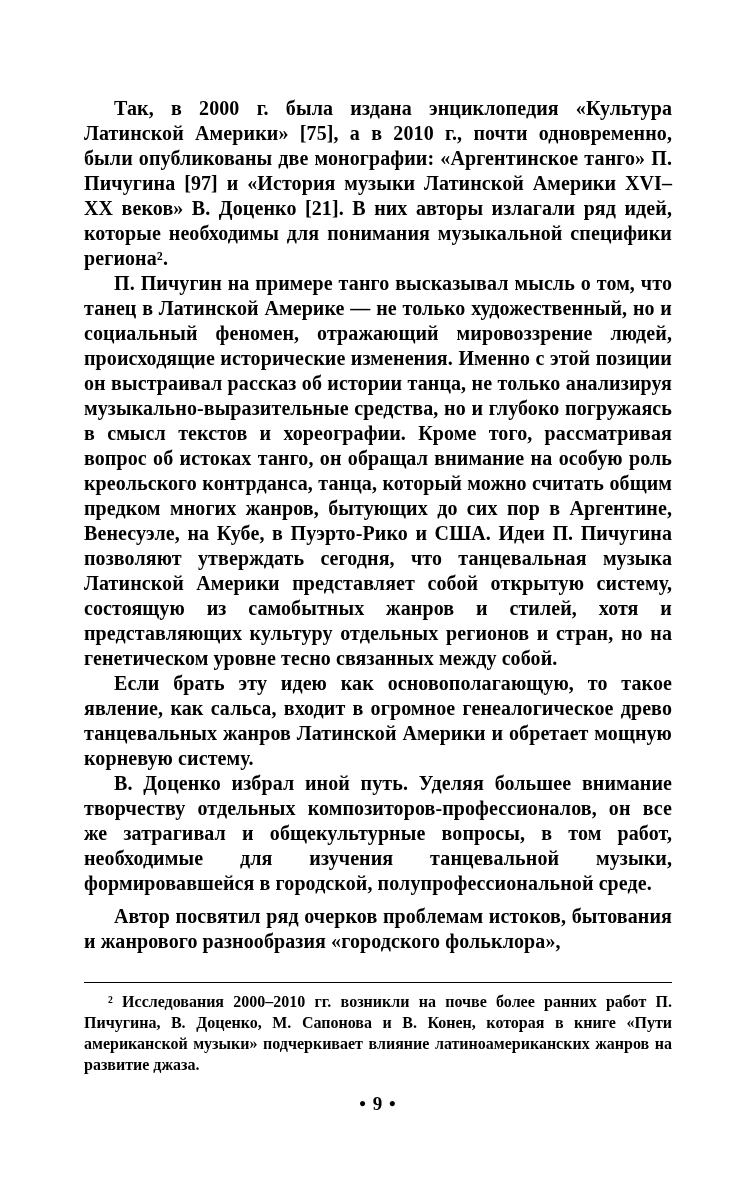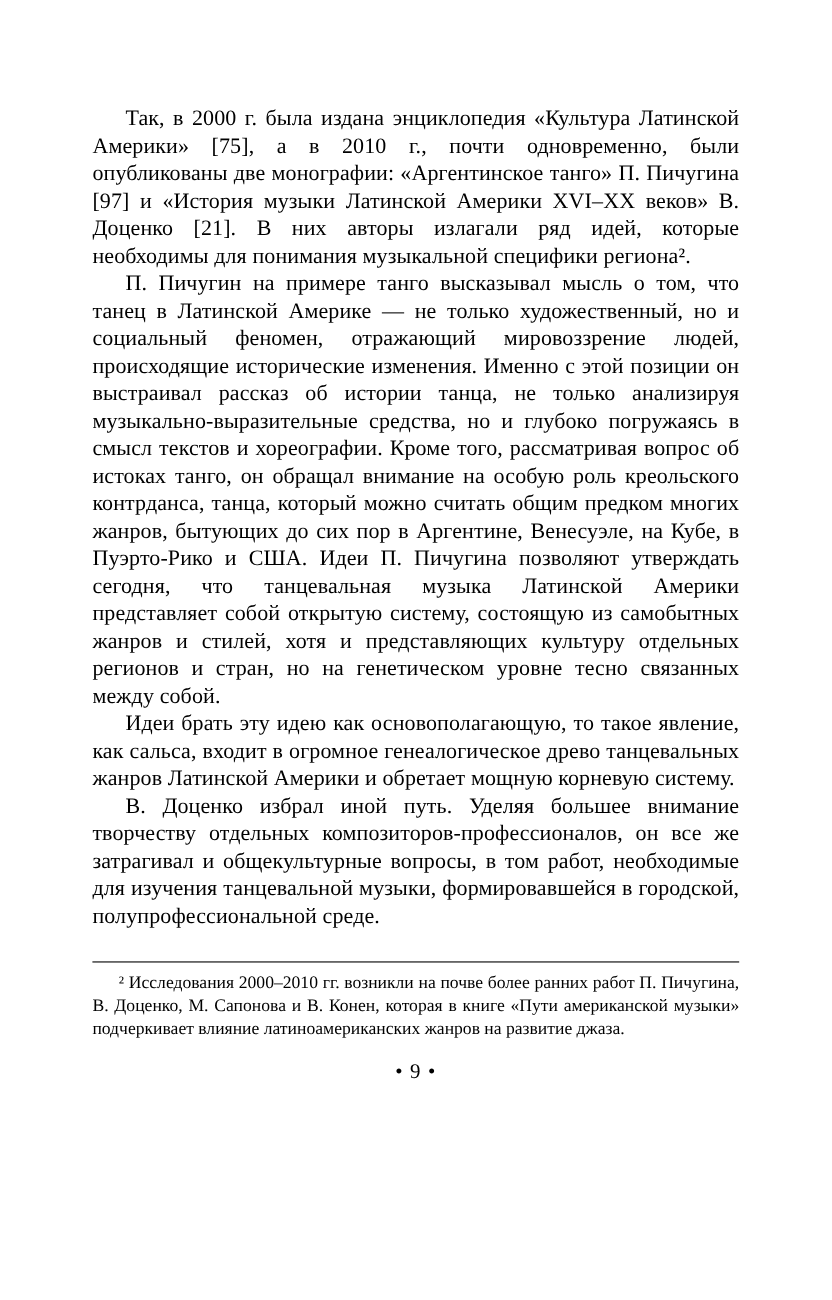--- a/index.html
+++ b/index.html
@@ -13,20 +13,21 @@
     overflow: hidden;
     font-family: "Liberation Serif", "DejaVu Serif", serif;
     color: #000000;
   }
   .page {
     box-sizing: border-box;
     width: 756px;
     height: 1182px;
     padding: 96px 84px 0 84px;
     position: relative;
+    font-weight: bold;
   }
   .text-block p {
     margin: 0;
     font-size: 20px;
     line-height: 25px;
     text-align: justify;
     text-indent: 30px;
     letter-spacing: 0.1px;
     hyphens: auto;
     -webkit-hyphens: auto;
@@ -60,22 +61,23 @@
   }
 </style>
 </head>
 <body>
 
 <div class="page">
 
   <div class="text-block">
     <p>Так, в 2000 г. была издана энциклопедия «Культура Латинской Америки» [75], а в 2010 г., почти одновременно, были опубликованы две монографии: «Аргентинское танго» П. Пичугина [97] и «История музыки Латинской Америки XVI–XX веков» В. Доценко [21]. В них авторы излагали ряд идей, которые необходимы для понимания музыкальной специфики региона².</p>
     <p>П. Пичугин на примере танго высказывал мысль о том, что танец в Латинской Америке — не только художественный, но и социальный феномен, отражающий мировоззрение людей, происходящие исторические изменения. Именно с этой позиции он выстраивал рассказ об истории танца, не только анализируя музыкально-выразительные средства, но и глубоко погружаясь в смысл текстов и хореографии. Кроме того, рассматривая вопрос об истоках танго, он обращал внимание на особую роль креольского контрданса, танца, который можно считать общим предком многих жанров, бытующих до сих пор в Аргентине, Венесуэле, на Кубе, в Пуэрто-Рико и США. Идеи П. Пичугина позволяют утверждать сегодня, что танцевальная музыка Латинской Америки представляет собой открытую систему, состоящую из самобытных жанров и стилей, хотя и представляющих культуру отдельных регионов и стран, но на генетическом уровне тесно связанных между собой.</p>
-    <p>Идеи брать эту идею как основополагающую, то такое явление, как сальса, входит в огромное генеалогическое древо танцевальных жанров Латинской Америки и обретает мощную корневую систему.</p>
+    <p>Если брать эту идею как основополагающую, то такое явление, как сальса, входит в огромное генеалогическое древо танцевальных жанров Латинской Америки и обретает мощную корневую систему.</p>
     <p>В. Доценко избрал иной путь. Уделяя большее внимание творчеству отдельных композиторов-профессионалов, он все же затрагивал и общекультурные вопросы, в том работ, необходимые для изучения танцевальной музыки, формировавшейся в городской, полупрофессиональной среде.</p>
+    <p class="spaced-top">Автор посвятил ряд очерков проблемам истоков, бытования и жанрового разнообразия «городского фольклора»,</p>
   </div>
 
   <div class="footnote-section">
     <hr class="footnote-rule">
     <p class="footnote">² Исследования 2000–2010 гг. возникли на почве более ранних работ П. Пичугина, В. Доценко, М. Сапонова и В. Конен, которая в книге «Пути американской музыки» подчеркивает влияние латиноамериканских жанров на развитие джаза.</p>
   </div>
 
   <div class="page-number">• 9 •</div>
 
 </div>

